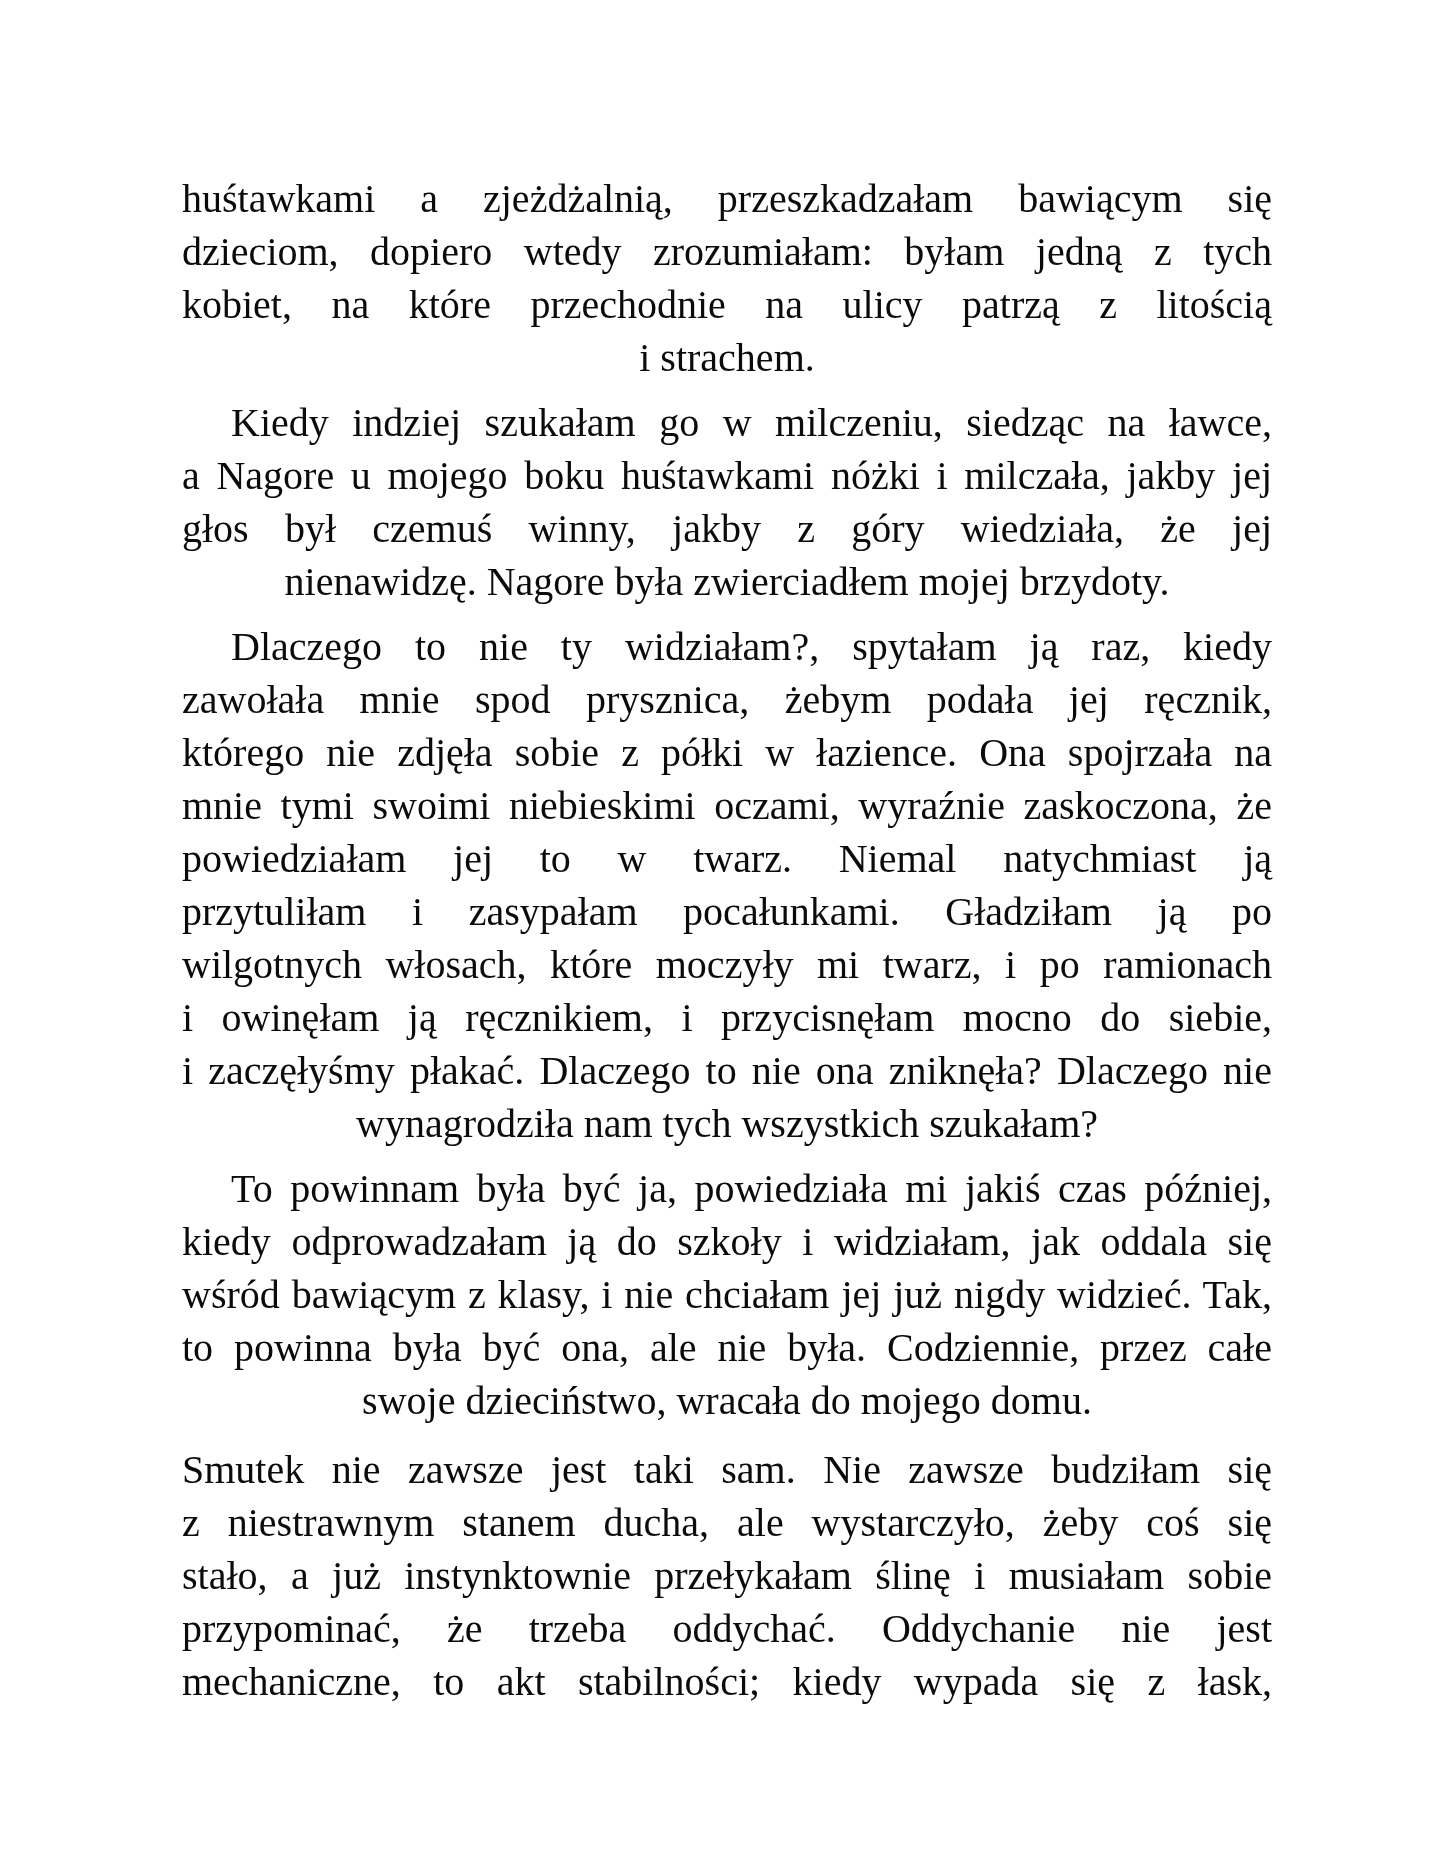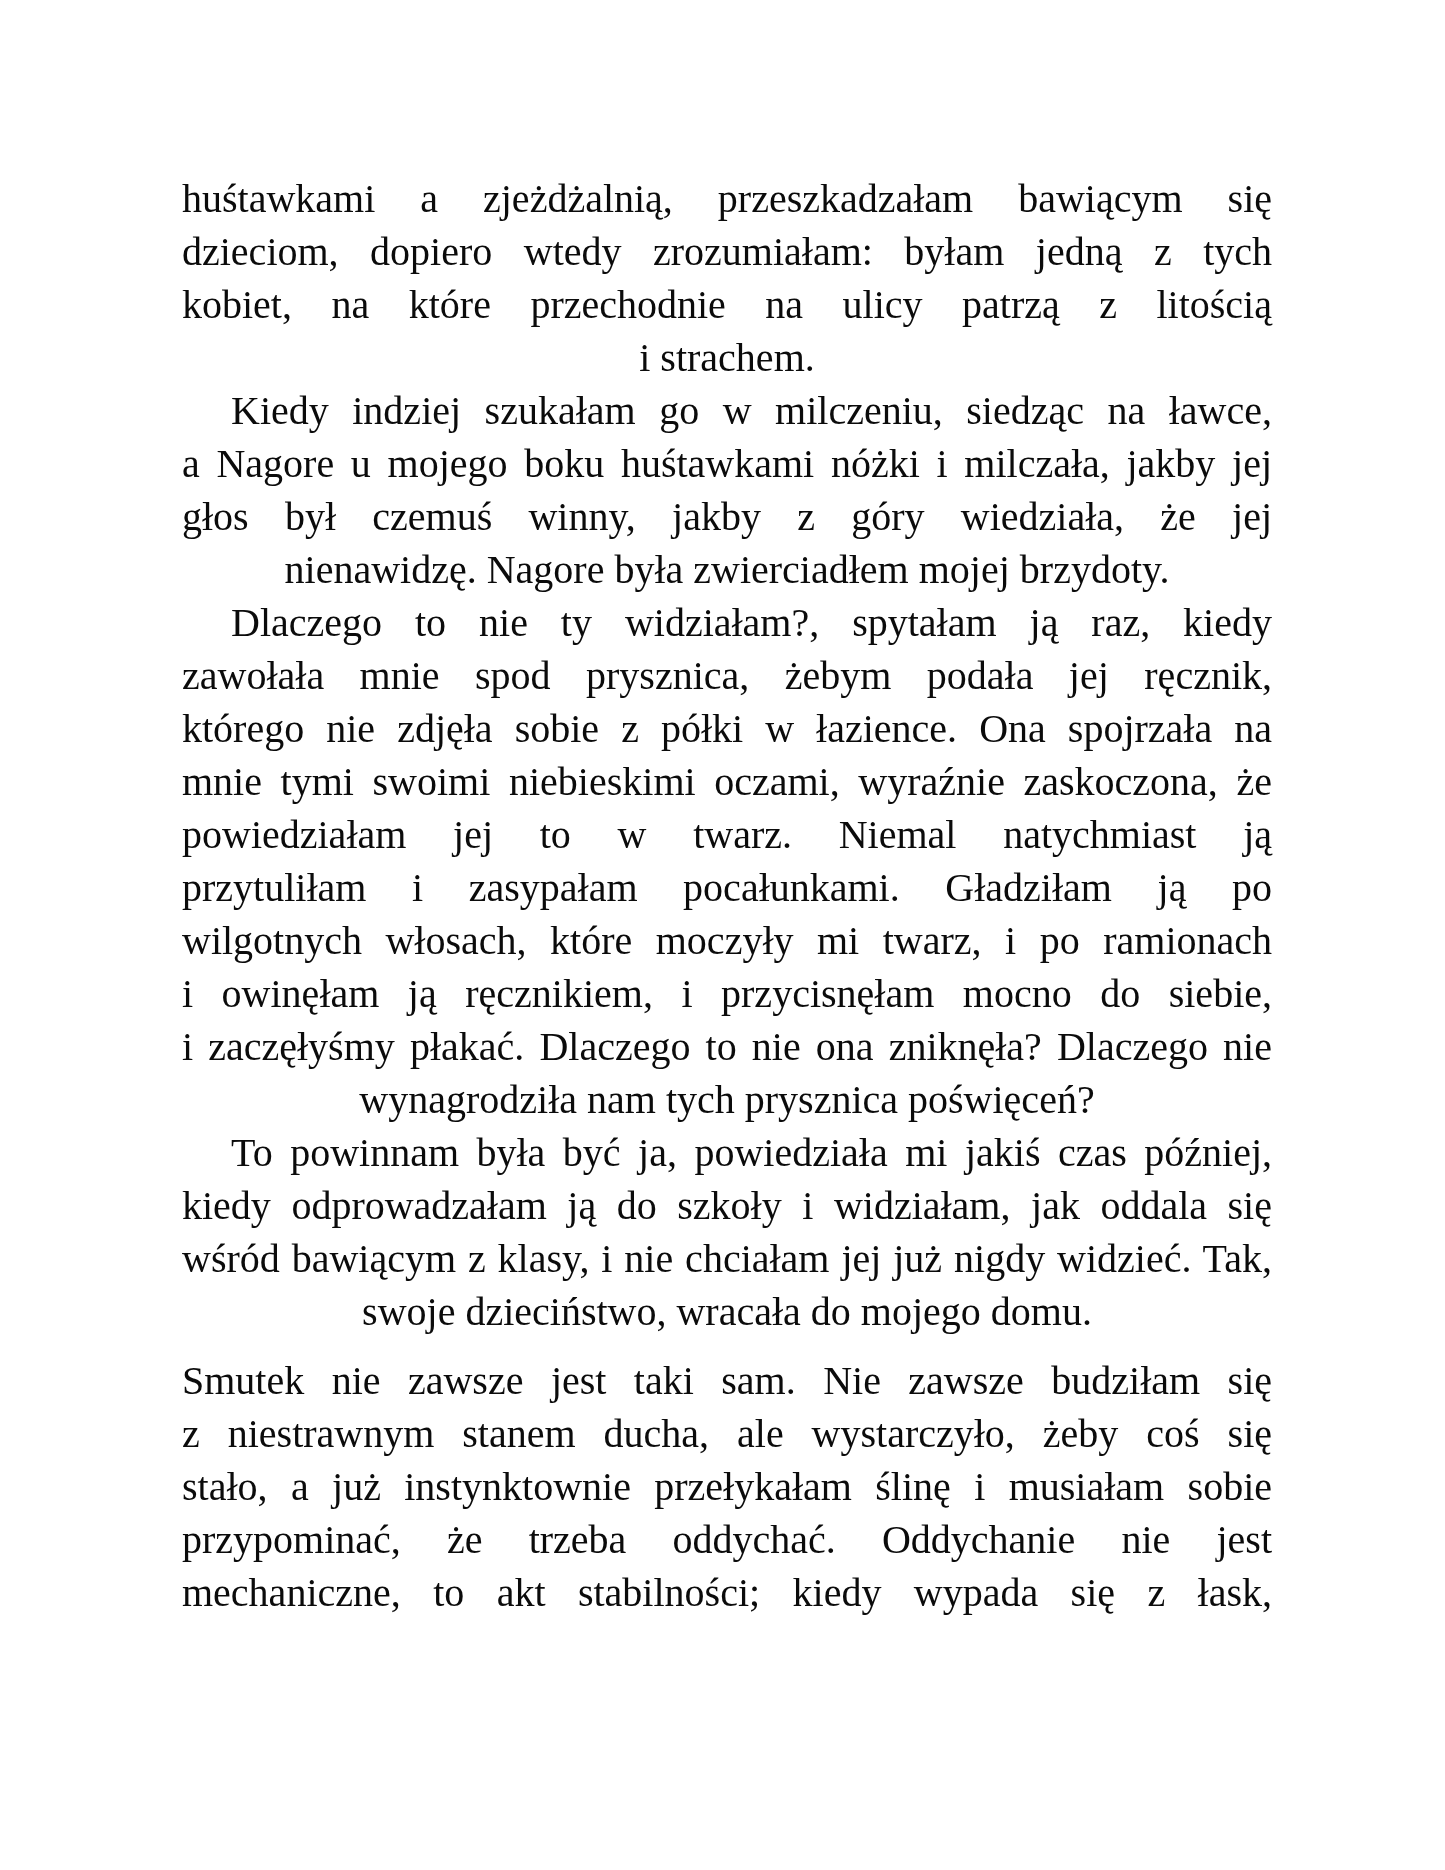--- a/index.html
+++ b/index.html
@@ -25,21 +25,21 @@
   .paragraph.space-before { margin-top: 16px; }
   .line {
     text-align: center;
     white-space: normal;
   }
   .line.justified {
     text-align: justify;
     text-align-last: justify;
     text-justify: inter-word;
   }
-  .line.indented { padding-left: 49px; }
+  .line.indented { padding-left: 49px; margin-top: 12px; }
 </style>
 </head>
 <body>
 
 <main class="page">
   <section>
       <div class="paragraph">
         <div class="line justified">huśtawkami a zjeżdżalnią, przeszkadzałam bawiącym się</div>
         <div class="line justified">dzieciom, dopiero wtedy zrozumiałam: byłam jedną z tych</div>
         <div class="line justified">kobiet, na które przechodnie na ulicy patrzą z litością</div>
@@ -54,26 +54,27 @@
       <div class="paragraph">
         <div class="line justified indented">Dlaczego to nie ty widziałam?, spytałam ją raz, kiedy</div>
         <div class="line justified">zawołała mnie spod prysznica, żebym podała jej ręcznik,</div>
         <div class="line justified">którego nie zdjęła sobie z półki w łazience. Ona spojrzała na</div>
         <div class="line justified">mnie tymi swoimi niebieskimi oczami, wyraźnie zaskoczona, że</div>
         <div class="line justified">powiedziałam jej to w twarz. Niemal natychmiast ją</div>
         <div class="line justified">przytuliłam i zasypałam pocałunkami. Gładziłam ją po</div>
         <div class="line justified">wilgotnych włosach, które moczyły mi twarz, i po ramionach</div>
         <div class="line justified">i owinęłam ją ręcznikiem, i przycisnęłam mocno do siebie,</div>
         <div class="line justified">i zaczęłyśmy płakać. Dlaczego to nie ona zniknęła? Dlaczego nie</div>
-        <div class="line">wynagrodziła nam tych prysznica poświęceń?</div>
+        <div class="line">wynagrodziła nam tych wszystkich szukałam?</div>
       </div>
       <div class="paragraph">
         <div class="line justified indented">To powinnam była być ja, powiedziała mi jakiś czas później,</div>
         <div class="line justified">kiedy odprowadzałam ją do szkoły i widziałam, jak oddala się</div>
         <div class="line justified">wśród bawiącym z klasy, i nie chciałam jej już nigdy widzieć. Tak,</div>
+        <div class="line justified">to powinna była być ona, ale nie była. Codziennie, przez całe</div>
         <div class="line">swoje dzieciństwo, wracała do mojego domu.</div>
       </div>
       <div class="paragraph space-before">
         <div class="line justified">Smutek nie zawsze jest taki sam. Nie zawsze budziłam się</div>
         <div class="line justified">z niestrawnym stanem ducha, ale wystarczyło, żeby coś się</div>
         <div class="line justified">stało, a już instynktownie przełykałam ślinę i musiałam sobie</div>
         <div class="line justified">przypominać, że trzeba oddychać. Oddychanie nie jest</div>
         <div class="line justified">mechaniczne, to akt stabilności; kiedy wypada się z łask,</div>
       </div>
     </section>

